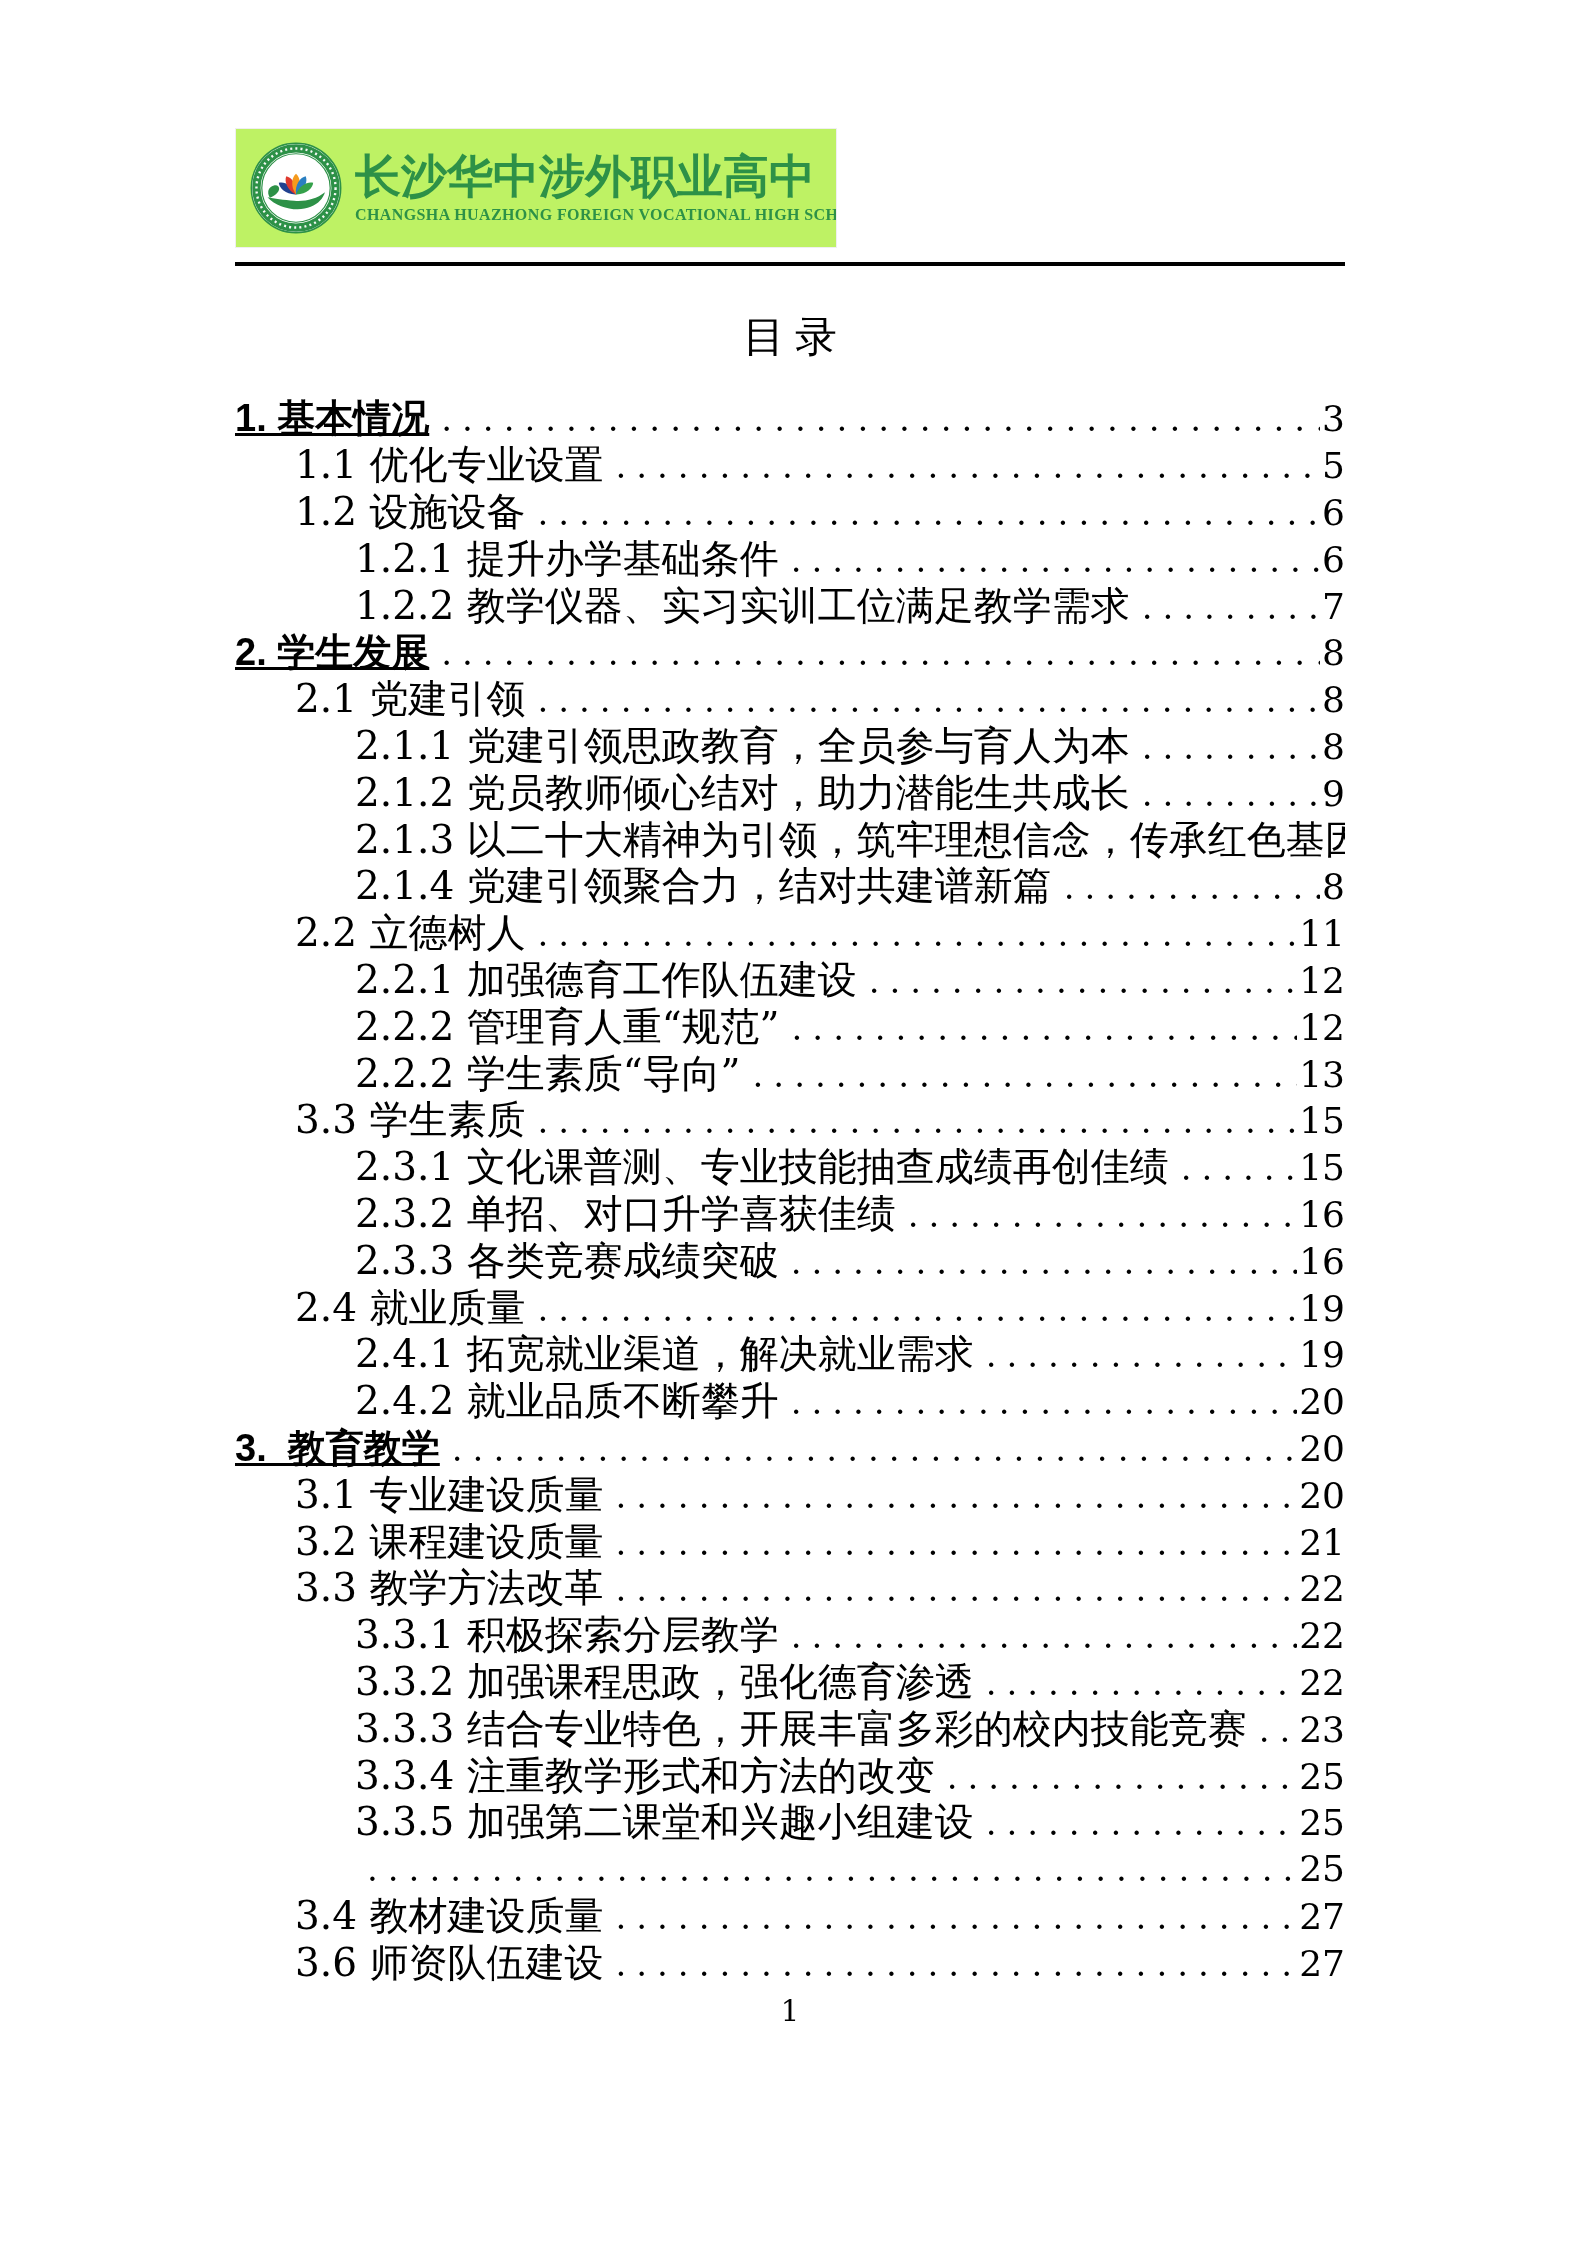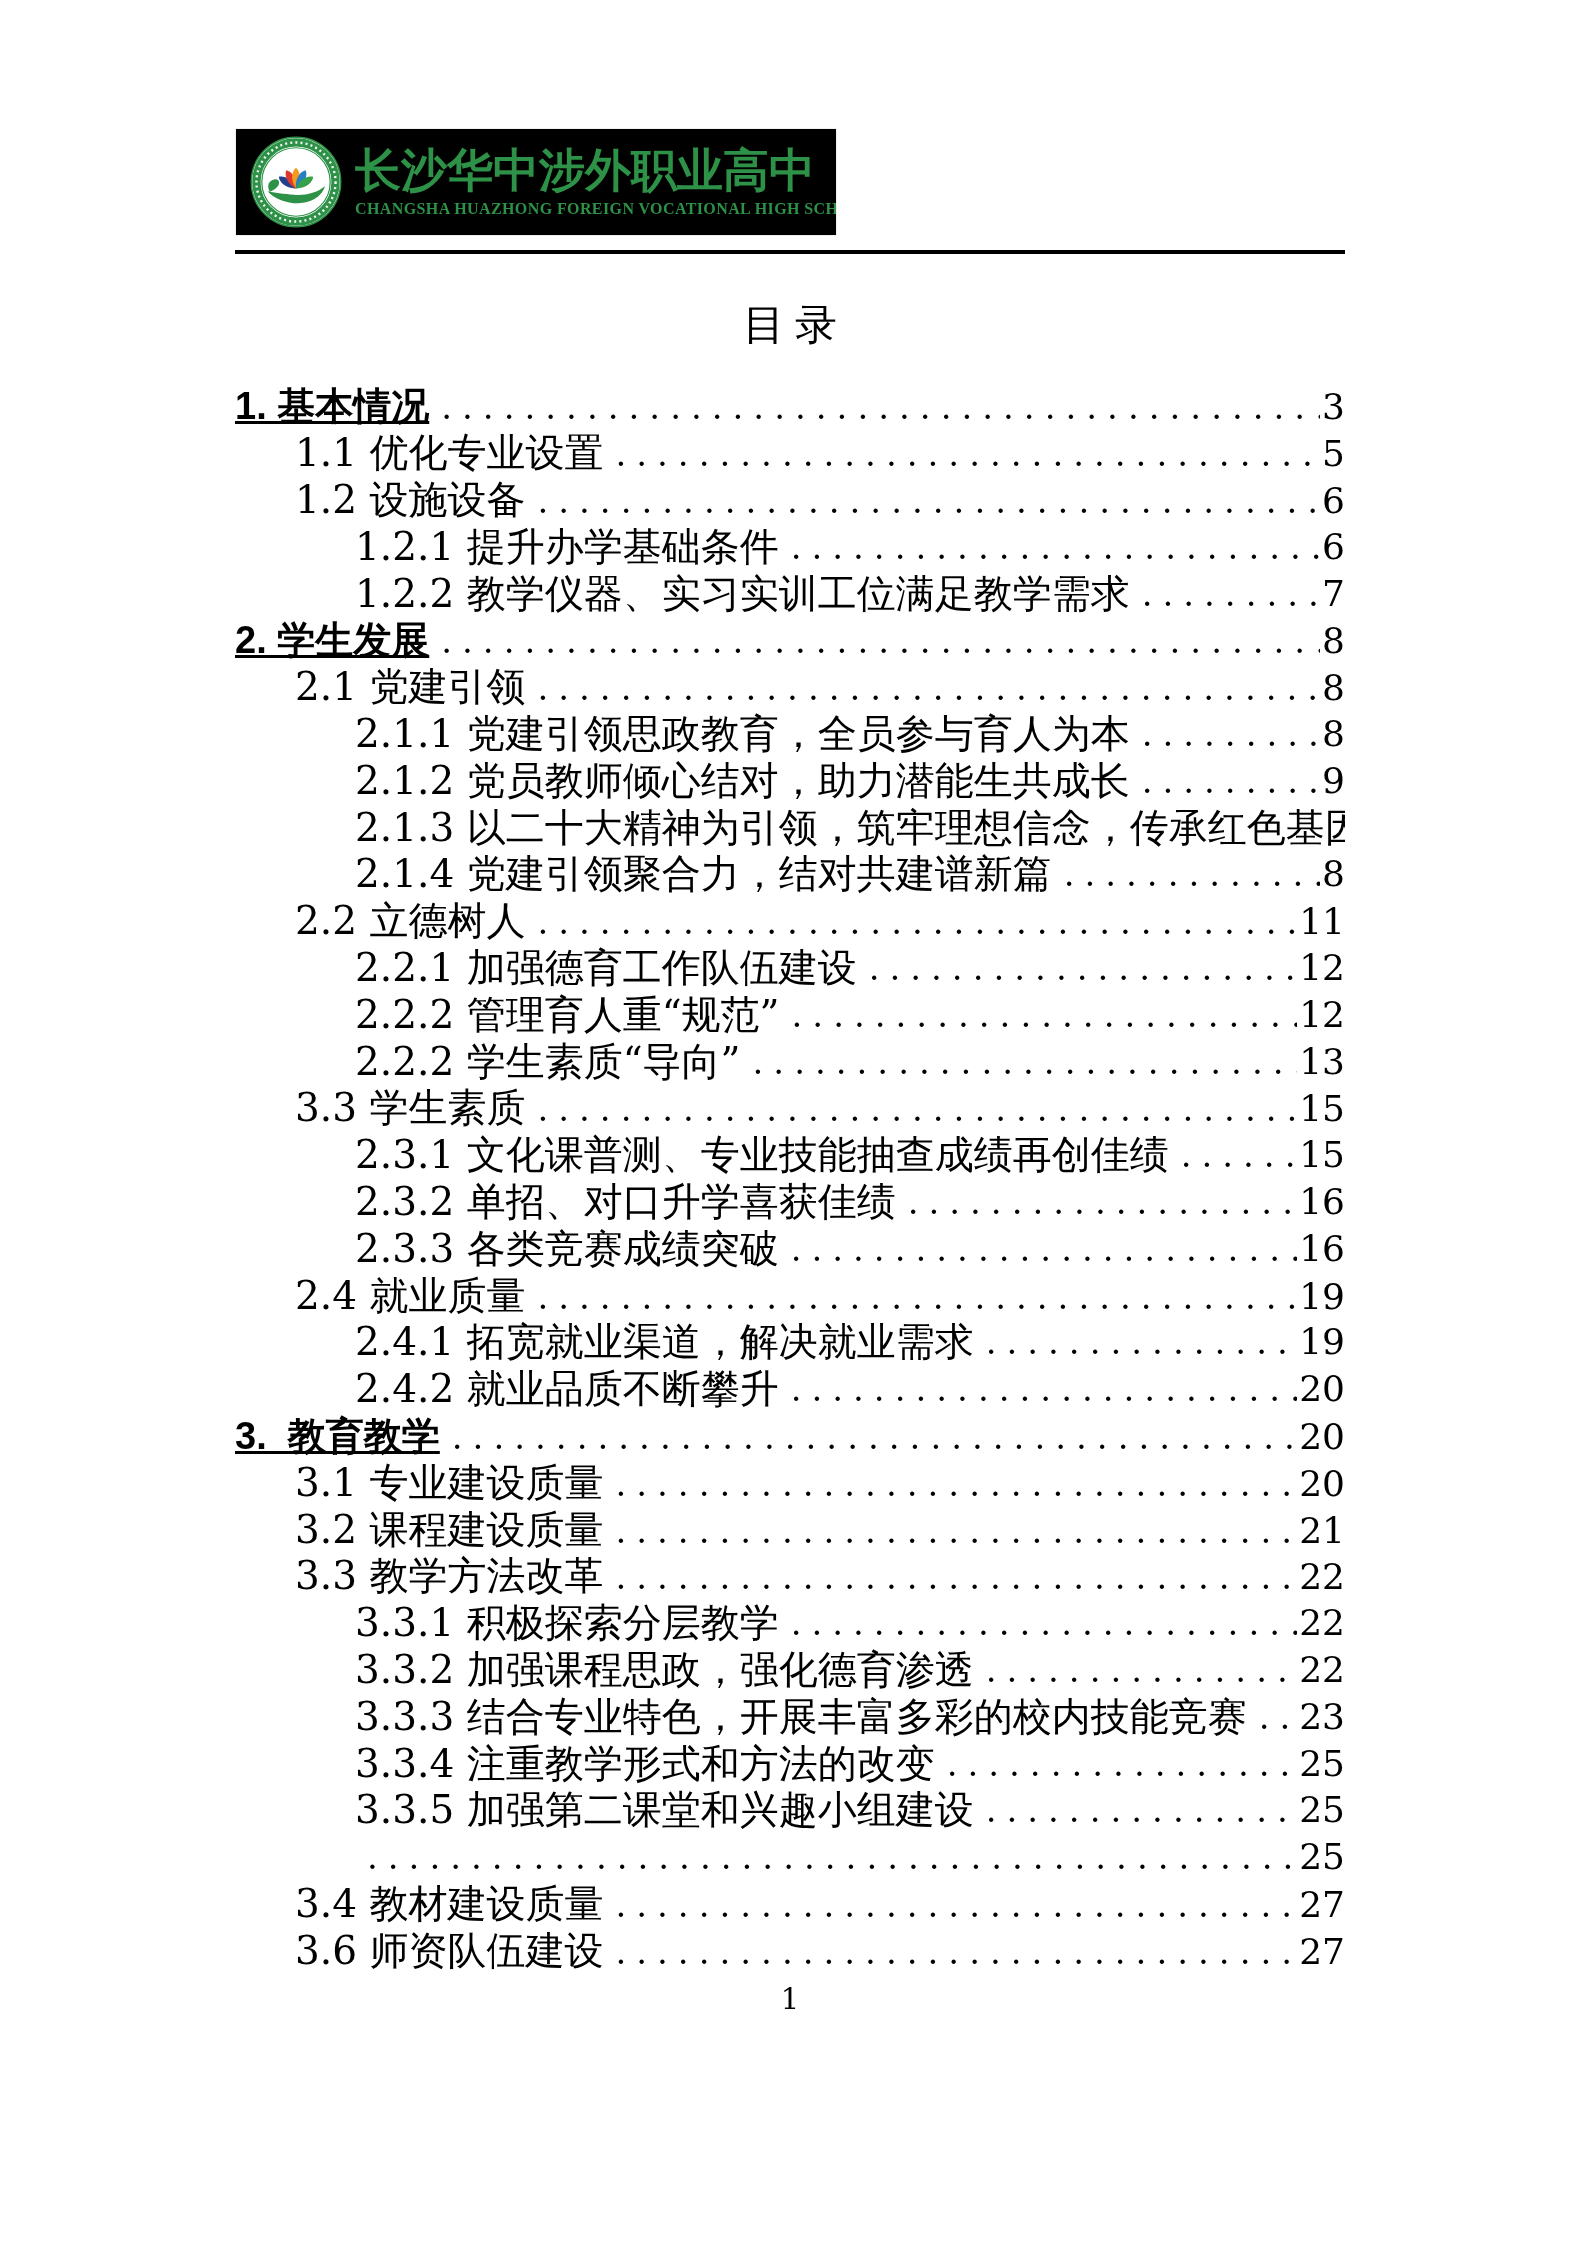--- a/index.html
+++ b/index.html
@@ -8,23 +8,23 @@
     font-family:"Liberation Serif",serif;
     color:#000;
     overflow:hidden;
   }
   .page{position:relative;width:1587px;height:2245px;background:#fff;}
   .content{padding:0 242px 0 235px;}
 
   
   .logo-block{
     margin-top:128px;
-    width:602px;height:108px;
+    width:602px;height:120px;
     display:flex;align-items:center;
-    background:#000000;
+    background:#bef264;
     border:1px solid #efefef;
     box-sizing:border-box;
     overflow:hidden;
   }
   .emblem{flex:0 0 auto;margin-left:14px;}
   .logo-text{margin-left:13px;min-width:0;}
   .school-cn{
     font-family:"DejaVu Serif",serif;
     font-weight:700;
     font-size:46px;
@@ -70,21 +70,21 @@
     overflow:hidden;
   }
   .row .label{white-space:pre;flex:0 0 auto;}
   .lvl1 .label{
     font-family:"Liberation Sans",sans-serif;
     font-weight:700;
     font-size:38px;
     text-decoration:underline;
   }
   .lvl2{padding-left:60px;}
-  .lvl3{padding-left:120px;align-items:center;}
+  .lvl3{padding-left:120px;}
   .lvl2 .label,.lvl3 .label{
     font-family:"DejaVu Serif",serif;
     font-weight:400;
     font-size:39px;
   }
   .leader{
     flex:1 1 auto;
     overflow:hidden;
     white-space:nowrap;
     font-family:"DejaVu Serif",serif;

